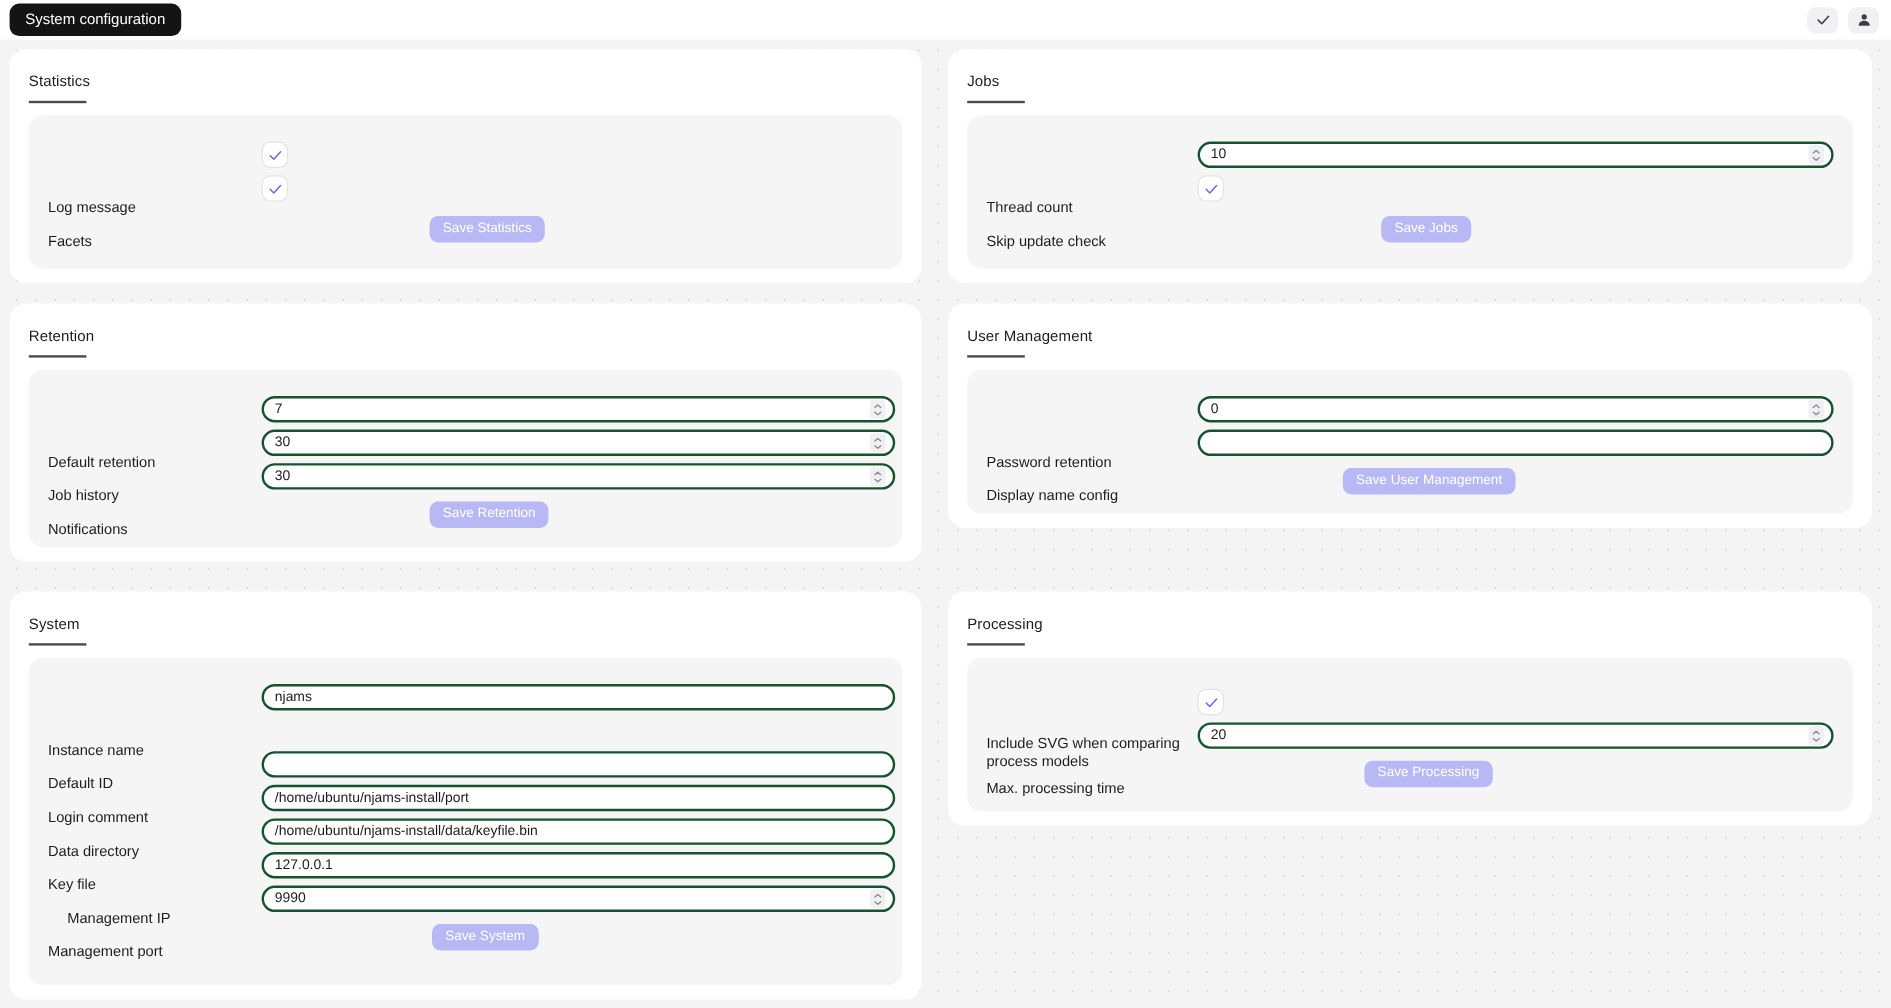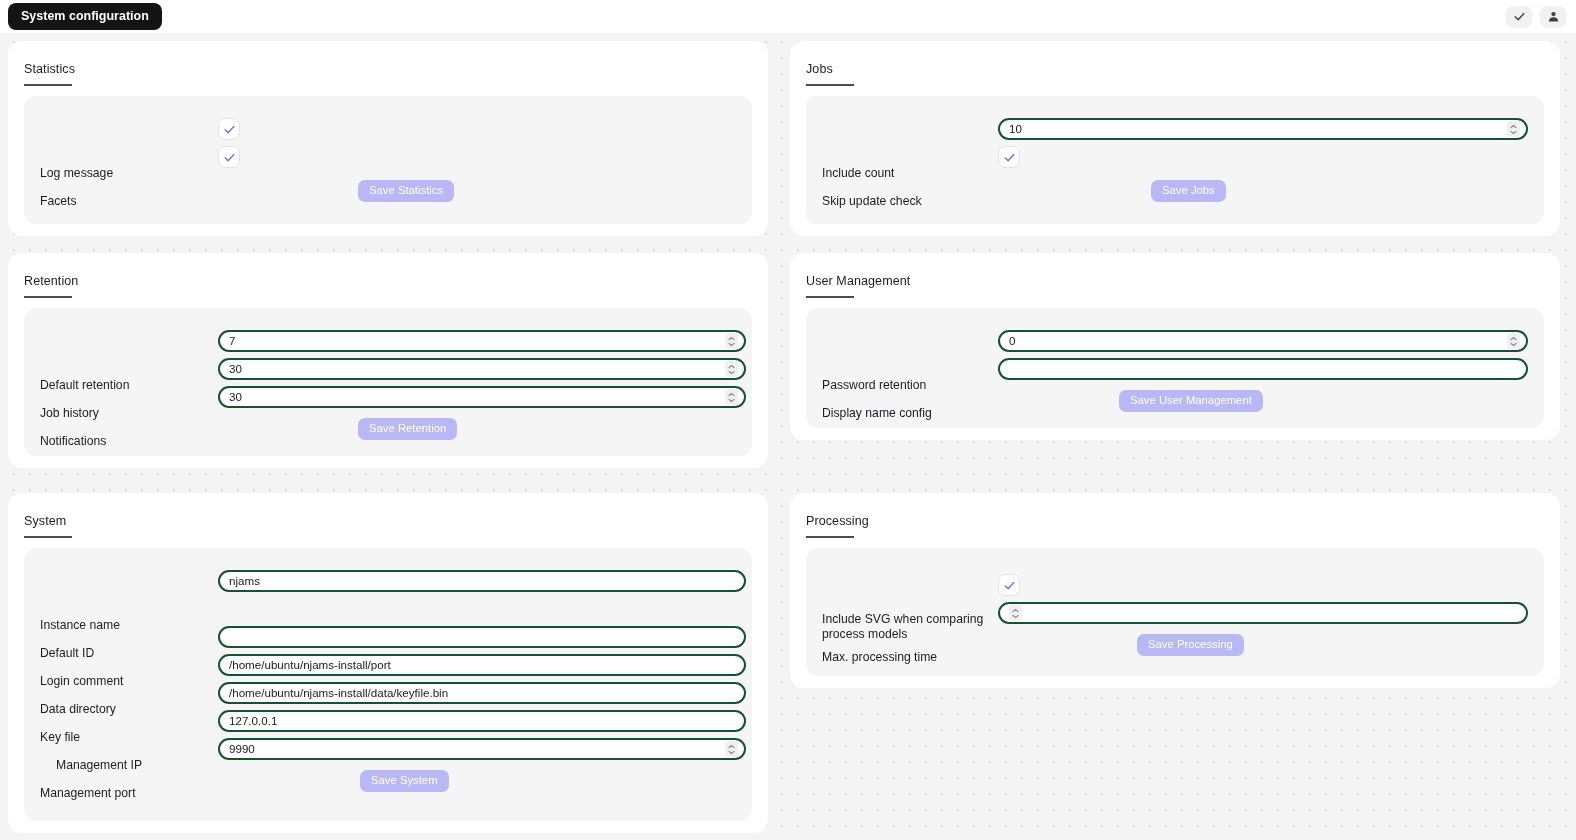--- a/index.html
+++ b/index.html
@@ -27,21 +27,20 @@
   }
   .title-pill {
     margin-left: 8px;
     background: #141414;
     color: #ffffff;
     font-size: 12.5px;
     border-radius: 8px;
     padding: 7px 13px 8px 13px;
     line-height: 1;
     white-space: nowrap;
-    font-weight: bold;
   }
   .topbar-actions {
     margin-left: auto;
     display: flex; align-items: center; gap: 8px;
     margin-right: 10px;
   }
   .icon-btn {
     width: 26px; height: 22px;
     background: #f1f1f3;
     border-radius: 7px;
@@ -194,21 +193,21 @@
     </div>
   </div>
 
   <div class="card" style="left:790px; top:8px; width:770px; height:195px;">
     <div class="card-head">
       <div class="card-title">Jobs</div>
       <div class="title-rule"></div>
     </div>
     <div class="panel" style="top:55px; height:128px;">
       <div class="row" style="left:16px; top:26px;">
-        <span class="flabel">Include count</span>
+        <span class="flabel">Thread count</span>
       </div>
       <div class="field" style="left:192px; top:22px; width:530px;">
         <span class="val">10</span>
         <span class="spin">
           <svg width="7" height="5" viewBox="0 0 10 6" fill="none" stroke="#8a8a96" stroke-width="1.6" stroke-linecap="round" stroke-linejoin="round">
               <polyline points="1.5,4.5 5,1.5 8.5,4.5"></polyline>
             </svg>
           <svg width="7" height="5" viewBox="0 0 10 6" fill="none" stroke="#8a8a96" stroke-width="1.6" stroke-linecap="round" stroke-linejoin="round">
               <polyline points="1.5,1.5 5,4.5 8.5,1.5"></polyline>
             </svg>
@@ -383,20 +382,21 @@
       </div>
       <div class="checkbox" style="left:192px; top:26px;">
         <svg width="13" height="13" viewBox="0 0 24 24" fill="none" stroke="#6366f1" stroke-width="2.2" stroke-linecap="round" stroke-linejoin="round">
             <polyline points="4,12.5 9.5,18 20,6.5"></polyline>
           </svg>
       </div>
       <div class="row" style="left:16px; top:58px;">
         <span class="flabel">Max. processing time</span>
       </div>
       <div class="field" style="left:192px; top:54px; width:530px;">
+        <span class="val">20</span>
         <span class="spin">
           <svg width="7" height="5" viewBox="0 0 10 6" fill="none" stroke="#8a8a96" stroke-width="1.6" stroke-linecap="round" stroke-linejoin="round">
               <polyline points="1.5,4.5 5,1.5 8.5,4.5"></polyline>
             </svg>
           <svg width="7" height="5" viewBox="0 0 10 6" fill="none" stroke="#8a8a96" stroke-width="1.6" stroke-linecap="round" stroke-linejoin="round">
               <polyline points="1.5,1.5 5,4.5 8.5,1.5"></polyline>
             </svg>
         </span>
       </div>
       <button class="save-btn" style="left:331px; top:86px;">Save Processing</button>

